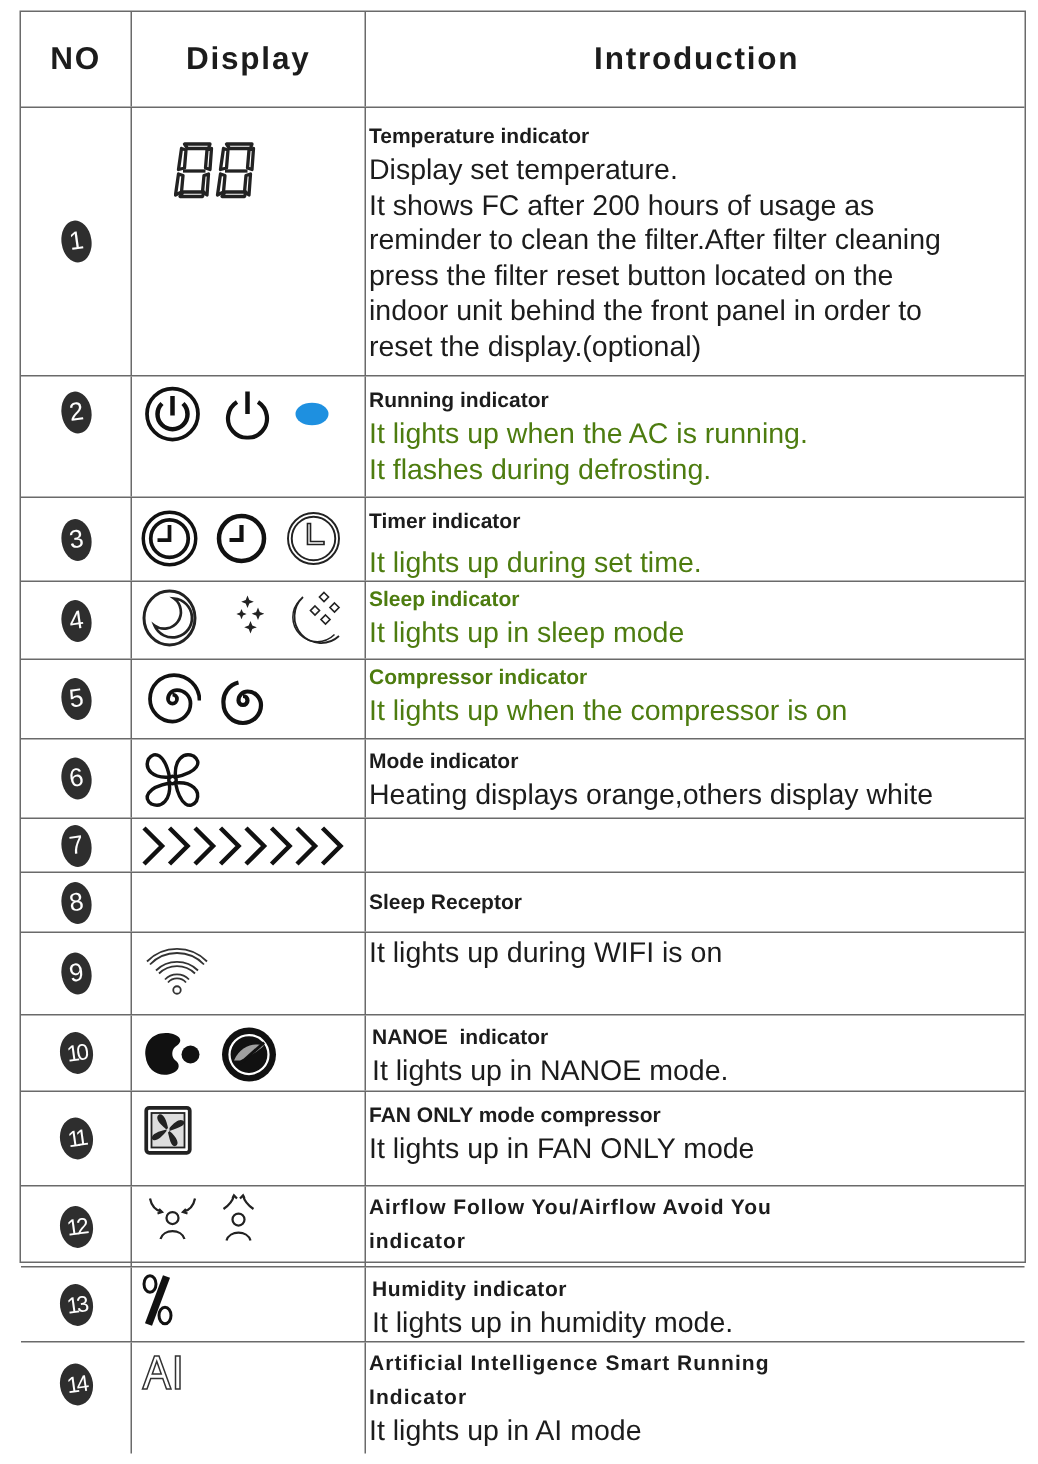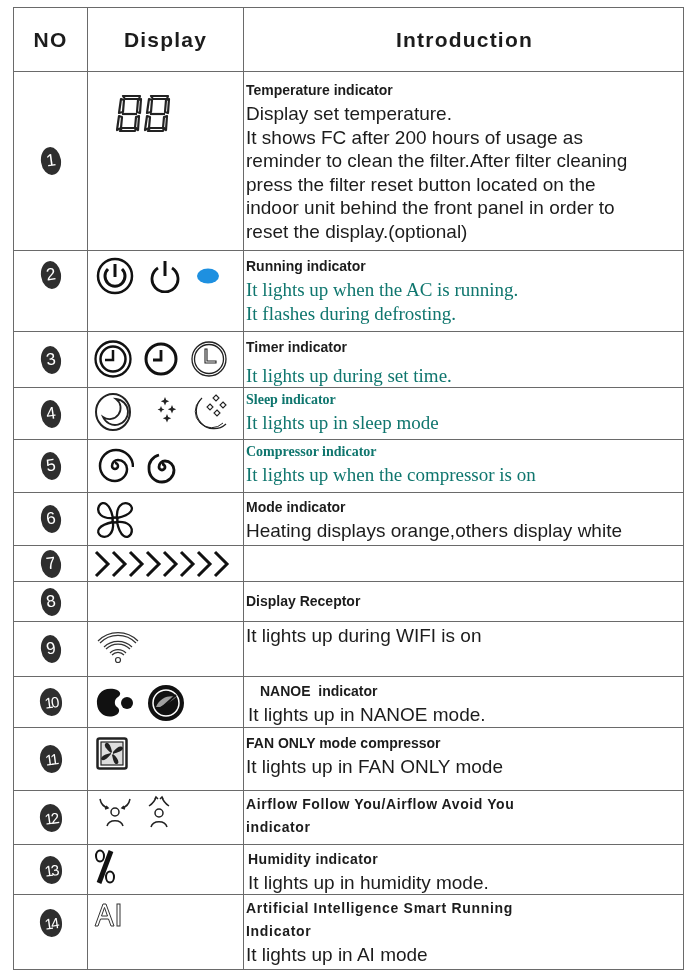--- a/index.html
+++ b/index.html
@@ -1,35 +1,35 @@
 <!DOCTYPE html>
 <html><head>
   <meta charset="utf-8">
   <style>
     html, body { margin: 0; padding: 0; background: #ffffff; }
     body { width: 692px; height: 976px; position: relative; overflow: hidden;
            font-family: "Liberation Sans", "DejaVu Sans", sans-serif; color: #1a1a1a; }
-    .tbl { position: absolute; left: 13px; top: 7px; width: 671px; height: 963px;
+    .tbl { position: absolute; left: 13px; top: 7px; width: 671px; height: 835px;
            border: 1px solid #6a6a6a; box-sizing: border-box; }
     .row { position: absolute; left: 0; width: 669px; border-bottom: 1px solid #6a6a6a; box-sizing: border-box; }
     .row:last-child { border-bottom: none; }
     .c-no { position: absolute; left: 0; top: 0; bottom: 0; width: 74px; border-right: 1px solid #6a6a6a;
             box-sizing: border-box; display: flex; align-items: center; justify-content: center; }
     .c-disp { position: absolute; left: 74px; top: 0; bottom: 0; width: 156px; border-right: 1px solid #6a6a6a;
               box-sizing: border-box; }
     .c-intro { position: absolute; left: 230px; top: 0; bottom: 0; right: 0; padding: 0 0 0 2px; box-sizing: border-box; }
     .hdr { font-weight: bold; font-size: 21px; letter-spacing: 1.2px; color: #1c1c1c; }
     .hdr-cell { display: flex; align-items: center; justify-content: center; }
     .badge { width: 20px; height: 28px; border-radius: 50%; background: #2e2e2e; color: #fff;
              font-size: 17px; display: flex; align-items: center; justify-content: center;
              transform: rotate(-8deg); }
     .badge.two { font-size: 15px; letter-spacing: -2px; width: 22px; }
     .title { font-weight: bold; font-size: 14px; line-height: 23px; color: #1c1c1c; }
     .desc { font-size: 19px; line-height: 23.5px; color: #1c1c1c; }
-    .grey { color: #0f766e; font-family: Liberation Serif, serif; }
+    .grey { color: #4d7c0f; }
     .icons { position: absolute; left: 6px; display: flex; align-items: center; gap: 12px; }
     svg { display: block; }
   </style>
 </head>
 <body>
 
 <div class="tbl">
 
   <div class="row" style="top:0;height:64px;">
     <div class="c-no hdr-cell">
@@ -231,21 +231,21 @@
       </div>
     </div>
   </div>
 
   <div class="row" style="top:574px;height:40px;">
     <div class="c-no">
         <div class="badge">8</div>
       </div>
     <div class="c-disp"></div>
     <div class="c-intro" style="display:flex;align-items:center;">
-      <div class="title">Display Receptor</div>
+      <div class="title">Sleep Receptor</div>
     </div>
   </div>
 
   <div class="row" style="top:614px;height:55px;">
     <div class="c-no">
         <div class="badge">9</div>
       </div>
     <div class="c-disp">
       <div class="icons" style="top:6px;left:8px;">
         <svg width="44" height="36" viewBox="0 0 44 36">
@@ -278,21 +278,21 @@
           </svg>
         <svg width="40" height="40" viewBox="0 0 40 40">
             <circle cx="20" cy="20" r="18" fill="#111"></circle>
             <circle cx="20" cy="20" r="13" fill="none" stroke="#fff" stroke-width="1.5"></circle>
             <path d="M10 24 C14 14 24 12 30 14 C26 18 22 20 14 24 Z" fill="#fff" opacity="0.6"></path>
             <path d="M12 28 L30 12" stroke="#111" stroke-width="2"></path>
           </svg>
       </div>
     </div>
     <div class="c-intro" style="padding-top:3px;padding-left:4px;">
-      <div class="title" style="white-space:pre;margin-left:12px;">NANOE  indicator</div>
+      <div class="title" style="white-space:pre;">NANOE  indicator</div>
       <div class="desc">It lights up in NANOE mode.</div>
     </div>
   </div>
 
   <div class="row" style="top:720px;height:63px;">
     <div class="c-no">
         <div class="badge two">11</div>
       </div>
     <div class="c-disp">
       <div class="icons" style="top:9px;left:8px;">

